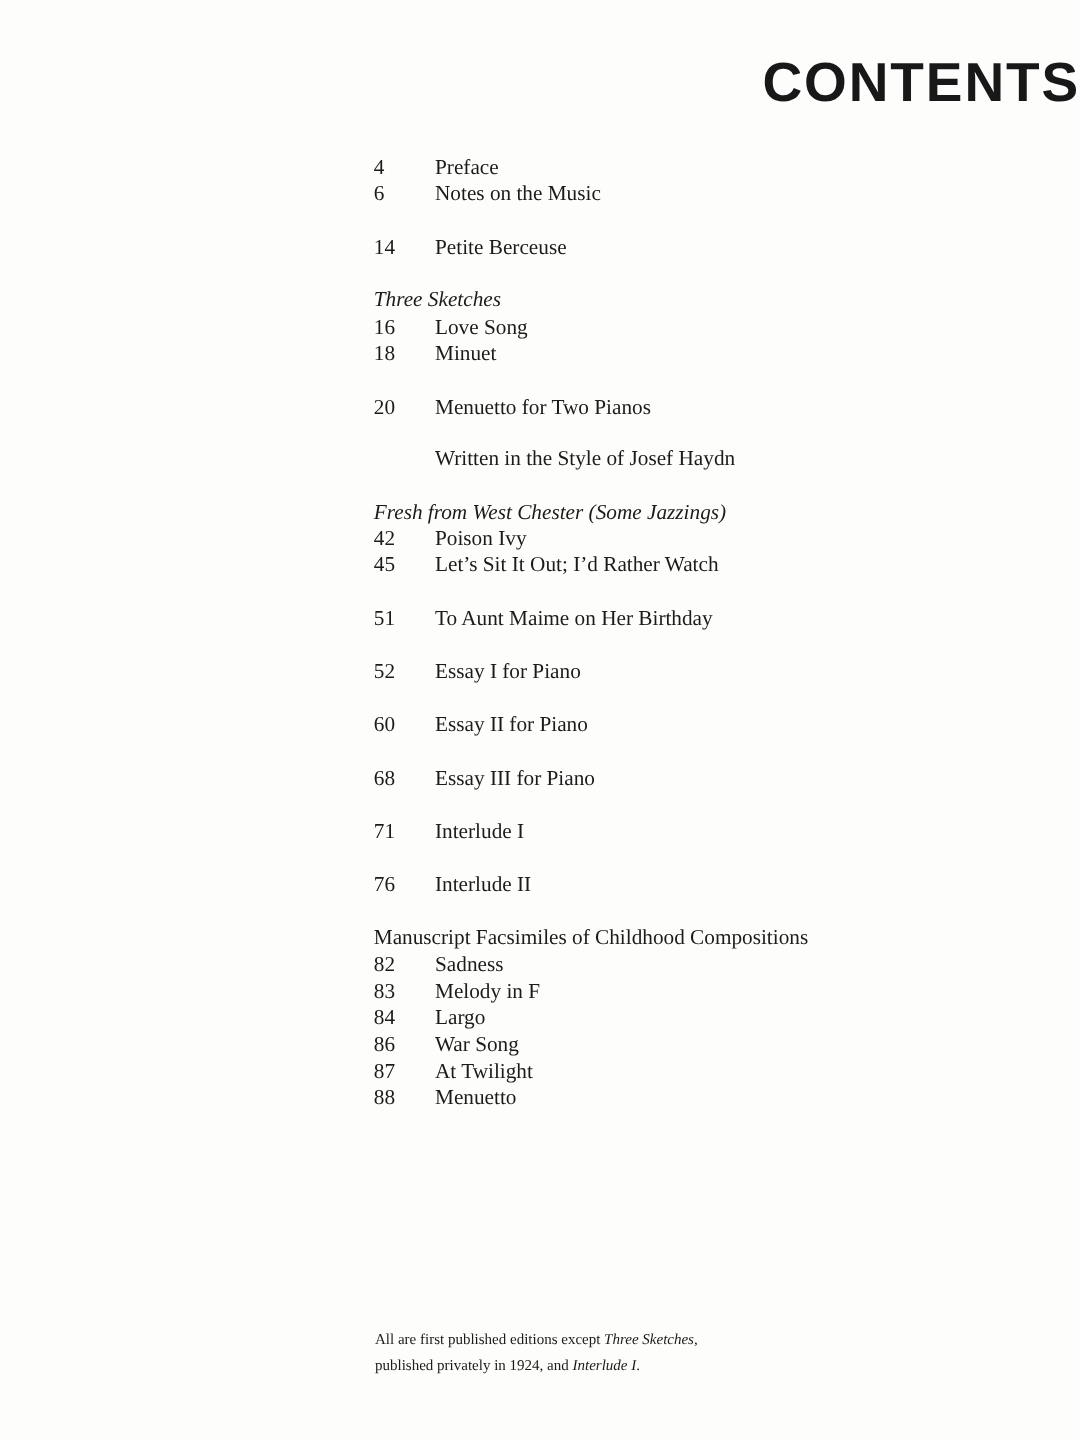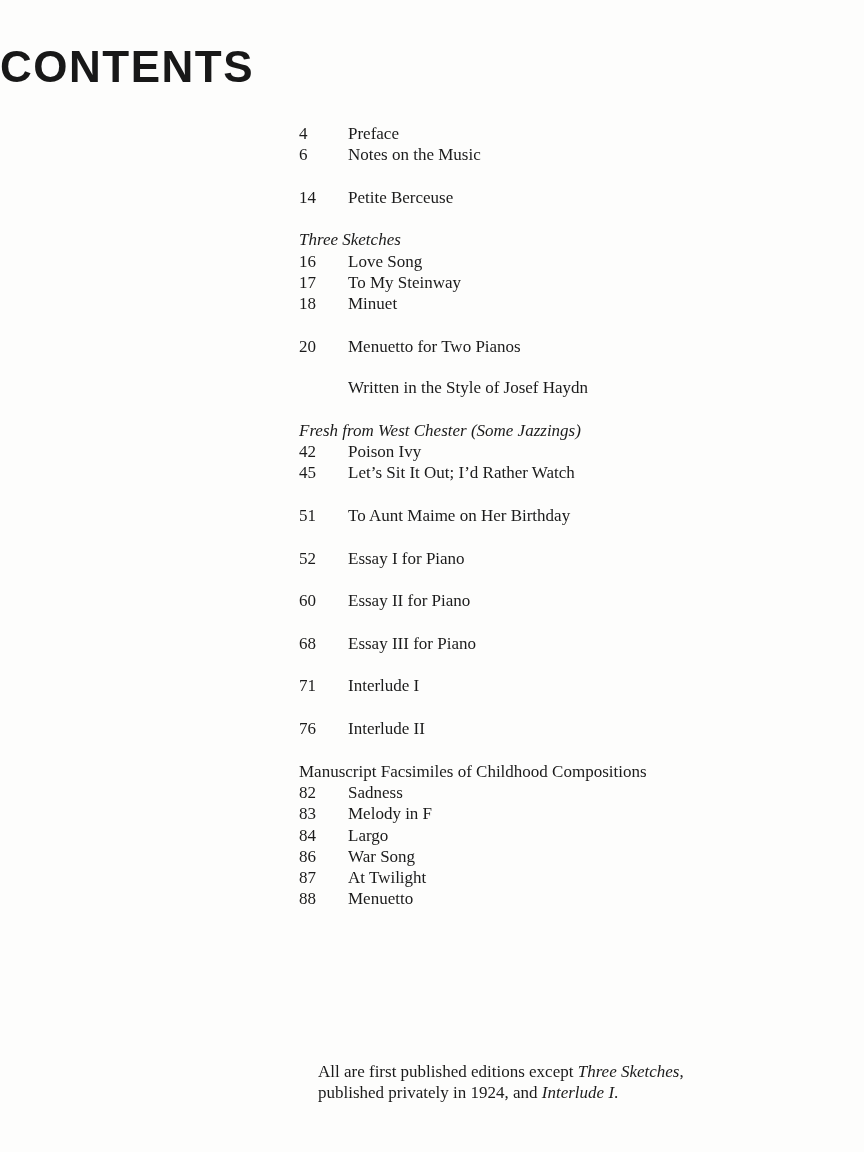--- a/index.html
+++ b/index.html
@@ -8,21 +8,21 @@
     background: #fdfdfc;
     color: #1b1b1b;
     font-family: "Liberation Serif", serif;
     position: relative;
     overflow: hidden;
   }
   .page-title {
     position: absolute;
     top: 45px; left: 0; width: 100%;
     margin: 0;
-    text-align: left;
+    text-align: right;
     font-family: "Liberation Sans", sans-serif;
     font-weight: 700;
     font-size: 44px;
     line-height: 1;
     letter-spacing: 1.5px;
     color: #181818;
   }
   .toc {
     position: absolute;
     left: 299px; top: 123px;
@@ -30,44 +30,43 @@
     font-size: 17px;
     line-height: 21.3px;
   }
   .group + .group { margin-top: 21.3px; }
   .row { white-space: nowrap; }
   .heading.it { font-style: italic; }
   .num { display: inline-block; width: 49px; }
   .subtitle { padding-left: 49px; margin-top: 20px; }
   .footnote {
     position: absolute;
-    left: 318px; top: 1061px;
+    left: 300px; top: 1061px;
     width: 480px;
-    font-size: 17px;
+    font-size: 12px;
     line-height: 21.3px;
   }
   .it { font-style: italic; }
 </style>
 </head>
 <body>
 
 <div class="page-wrap">
   <h1 class="page-title">CONTENTS</h1>
   <div class="toc" id="toc">
       <div class="group">
         <div class="row"><span class="num">4</span><span class="entry-title">Preface</span></div>
         <div class="row"><span class="num">6</span><span class="entry-title">Notes on the Music</span></div>
       </div>
       <div class="group">
         <div class="row"><span class="num">14</span><span class="entry-title">Petite Berceuse</span></div>
       </div>
       <div class="group">
         <div class="row heading it">Three Sketches</div>
         <div class="row"><span class="num">16</span><span class="entry-title">Love Song</span></div>
-        <div class="row"><span class="num">17</span><span class="entry-title">To My Steinway</span></div>
         <div class="row"><span class="num">18</span><span class="entry-title">Minuet</span></div>
       </div>
       <div class="group">
         <div class="row"><span class="num">20</span><span class="entry-title">Menuetto for Two Pianos</span></div>
         <div class="row subtitle">Written in the Style of Josef Haydn</div>
       </div>
       <div class="group">
         <div class="row heading it">Fresh from West Chester (Some Jazzings)</div>
         <div class="row"><span class="num">42</span><span class="entry-title">Poison Ivy</span></div>
         <div class="row"><span class="num">45</span><span class="entry-title">Let’s Sit It Out; I’d Rather Watch</span></div>

